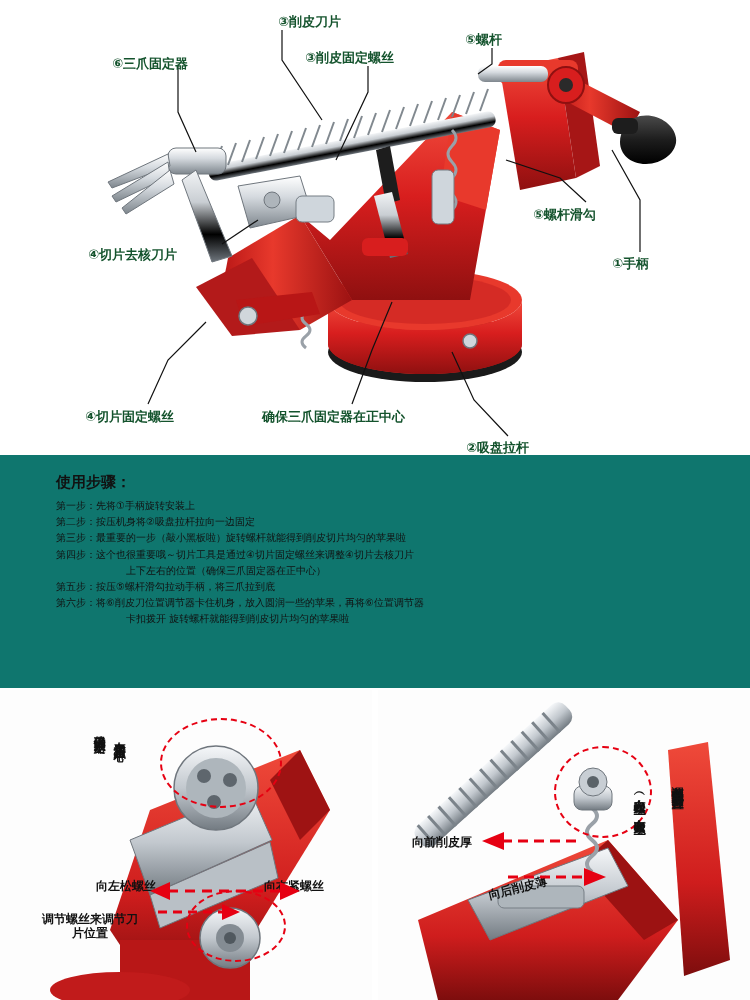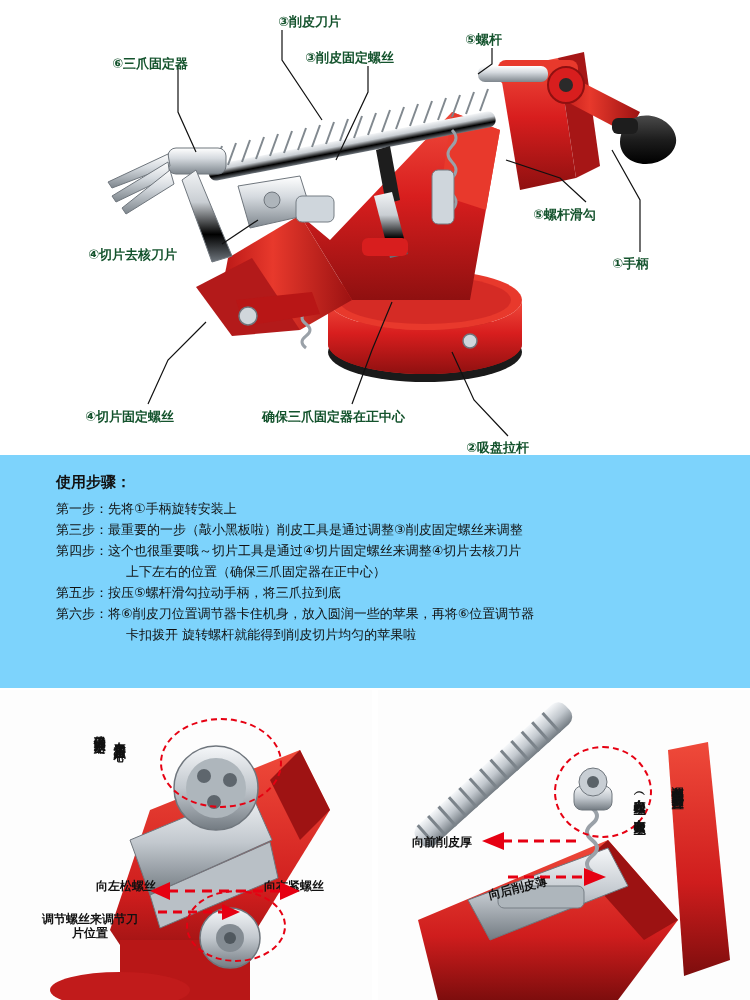--- a/index.html
+++ b/index.html
@@ -25,26 +25,26 @@
   }
 
   svg.lines{position:absolute;left:0;top:0;width:750px;height:455px;pointer-events:none;}
 
   
   .machine{position:absolute;left:0;top:0;width:750px;height:455px;}
 
   
   .steps{
     position:absolute;left:0;top:455px;width:750px;height:233px;
-    background:#7dd3fc;
+    background:#0f766e;
     box-sizing:border-box;
     padding:18px 26px 10px 56px;
   }
   .steps-title{font-size:15px;color:#111;margin-bottom:6px;font-weight:600;}
-  .step-line{font-size:13px;color:#111;line-height:1.62;}
+  .step-line{font-size:10px;color:#111;line-height:1.62;}
   .step-line .indent{display:inline-block;width:70px;}
 
   
   .photos{position:absolute;left:0;top:690px;width:750px;height:310px;background:#fff;}
   .photo{position:absolute;top:0;width:372px;height:310px;overflow:hidden;}
   .photo.left{left:0;}
   .photo.right{left:378px;}
   .photo .bg{position:absolute;inset:0;}
 
   .ann{
@@ -196,21 +196,22 @@
     <div class="label" style="left:88px;top:247px;">④切片去核刀片</div>
     <div class="label" style="left:612px;top:256px;">①手柄</div>
     <div class="label" style="left:85px;top:409px;">④切片固定螺丝</div>
     <div class="label" style="left:262px;top:409px;">确保三爪固定器在正中心</div>
     <div class="label" style="left:466px;top:440px;">②吸盘拉杆</div>
   </div>
 
   <div class="steps">
     <div class="steps-title">使用步骤：</div>
     <div class="step-line"><span>第一步：先将①手柄旋转安装上</span></div>
-    <div class="step-line"><span>第三步：最重要的一步（敲小黑板啦）削皮工具是通过调整③削皮固定螺丝来调整</span></div>
+    <div class="step-line"><span>第二步：按压机身将②吸盘拉杆拉向一边固定</span></div>
+    <div class="step-line"><span>第三步：最重要的一步（敲小黑板啦）旋转螺杆就能得到削皮切片均匀的苹果啦</span></div>
     <div class="step-line"><span>第四步：这个也很重要哦～切片工具是通过④切片固定螺丝来调整④切片去核刀片</span></div>
     <div class="step-line"><span class="indent"></span><span>上下左右的位置（确保三爪固定器在正中心）</span></div>
     <div class="step-line"><span>第五步：按压⑤螺杆滑勾拉动手柄，将三爪拉到底</span></div>
     <div class="step-line"><span>第六步：将⑥削皮刀位置调节器卡住机身，放入圆润一些的苹果，再将⑥位置调节器</span></div>
     <div class="step-line"><span class="indent"></span><span>卡扣拨开 旋转螺杆就能得到削皮切片均匀的苹果啦</span></div>
   </div>
 
   <div class="photos">
 
     <div class="photo left">

